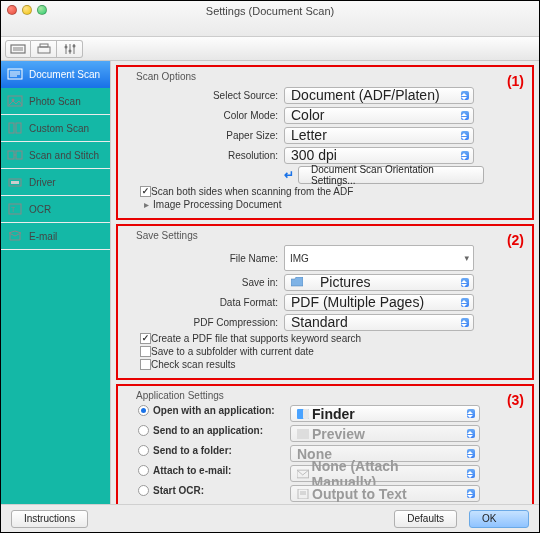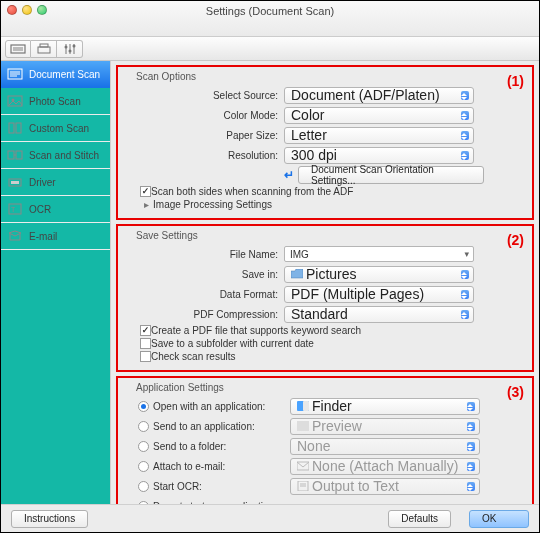--- a/index.html
+++ b/index.html
@@ -141,40 +141,40 @@
   .chk, .rad {
     width:11px; height:11px; border:1px solid #9a9a9a; background:#fff;
     display:inline-flex; align-items:center; justify-content:center;
     font-size:9px; color:#1a73e8;
   }
   .rad { border-radius:50%; }
   .rad.on::after { content:""; width:5px; height:5px; border-radius:50%; background:#1a73e8; }
   .chk.on::after { content:"✓"; font-weight:bold; line-height:1; font-size:9px; color:#333;}
   .tri { color:#777; margin-right:4px; }
   .tinput {
-    height:16px; flex:1; max-width:190px;
+    height:26px; flex:1; max-width:190px;
     border:1px solid #b5b5b5; background:#fff; border-radius:2px;
     padding:0 16px 0 5px; font-size:10px; display:flex; align-items:center;
     position:relative;
   }
   .tinput::after {
     content:"▾"; position:absolute; right:4px; color:#666; font-size:9px;
   }
-  .rowrad { display:flex; align-items:center; margin:2px 0; min-height:18px;}
+  .rowrad { display:flex; align-items:flex-start; margin:2px 0; min-height:18px;font-weight:bold;}
   .rowrad .lab { display:flex; align-items:center; gap:4px; width:154px; font-size:10px; padding-left:2px;}
   .disabled { color: #9a9a9a; }
   .sel.disabled { color:#9a9a9a; background:linear-gradient(#f6f6f6,#ededed);}
   .iconbox { width:12px; height:10px; display:inline-block; }
   .footer {
     position:absolute; left:0; right:0; bottom:0;
     height:28px; background:#ececec; border-top:1px solid #d0d0d0;
     display:flex; align-items:center; justify-content:space-between;
     padding: 0 10px;
   }
-  .footer .right { display:flex; gap:18px; }
+  .footer .right { display:flex; gap:12px; }
   .return-icon { color:#1a73e8; font-size:12px; font-weight:bold; }
 </style>
 </head>
 <body>
 
 <div class="titlebar">
   <div class="traffic">
     <div class="tl red"></div>
     <div class="tl yel"></div>
     <div class="tl grn"></div>
@@ -314,21 +314,21 @@
               <span>Document Scan Orientation Settings...</span>
             </div>
         </div>
       </div>
       <div class="chkrow">
         <span class="chk on"></span>
         <span>Scan both sides when scanning from the ADF</span>
       </div>
       <div class="chkrow" style="margin-left:8px;">
         <span class="tri">▸</span>
-        <span>Image Processing Settings</span>
+        <span>Image Processing Document</span>
       </div>
     </div>
 
     <div class="section">
       <div class="sec-title">Save Settings</div>
       <div class="callout">(2)</div>
 
       <div class="row">
         <div class="lbl">File Name:</div>
         <div class="ctrl">
@@ -337,21 +337,21 @@
             </div>
           </div>
       </div>
       <div class="row">
         <div class="lbl">Save in:</div>
         <div class="ctrl">
             <div class="sel wide">
           <svg class="iconbox" viewBox="0 0 12 10">
                 <path d="M0 2 L4 2 L5 0 L12 0 L12 9 L0 9 Z" fill="#7fb3e6" stroke="#4a7db3" stroke-width="0.5"></path>
               </svg>
-          <span style="margin-left:3px">Pictures</span>
+          <span style="margin-left:17px">Pictures</span>
               <span class="dn"></span>
             </div>
           </div>
       </div>
       <div class="row">
         <div class="lbl">Data Format:</div>
         <div class="ctrl">
             <div class="sel wide">
               <span>PDF (Multiple Pages)</span>
               <span class="dn"></span>

